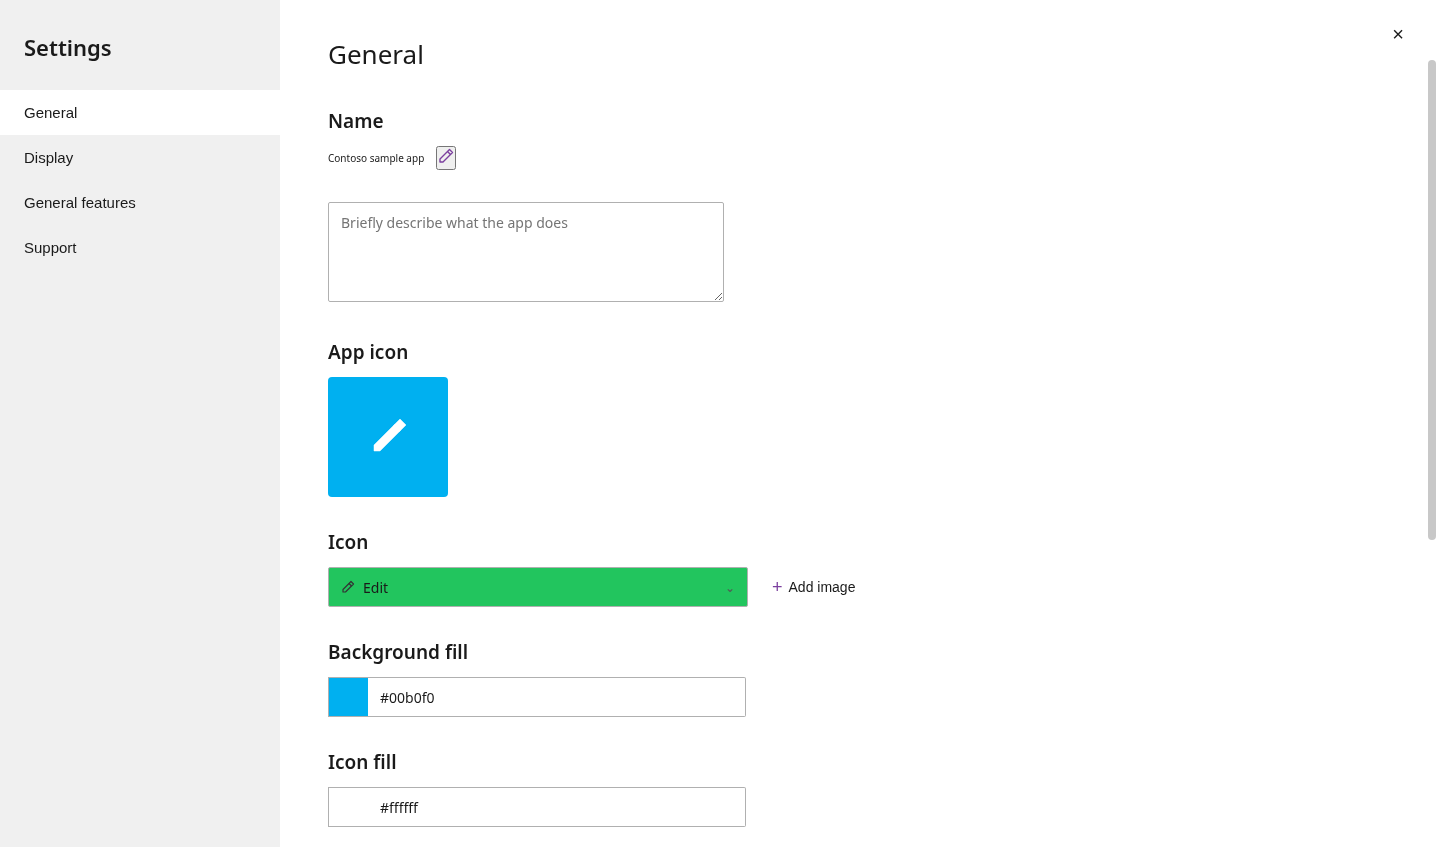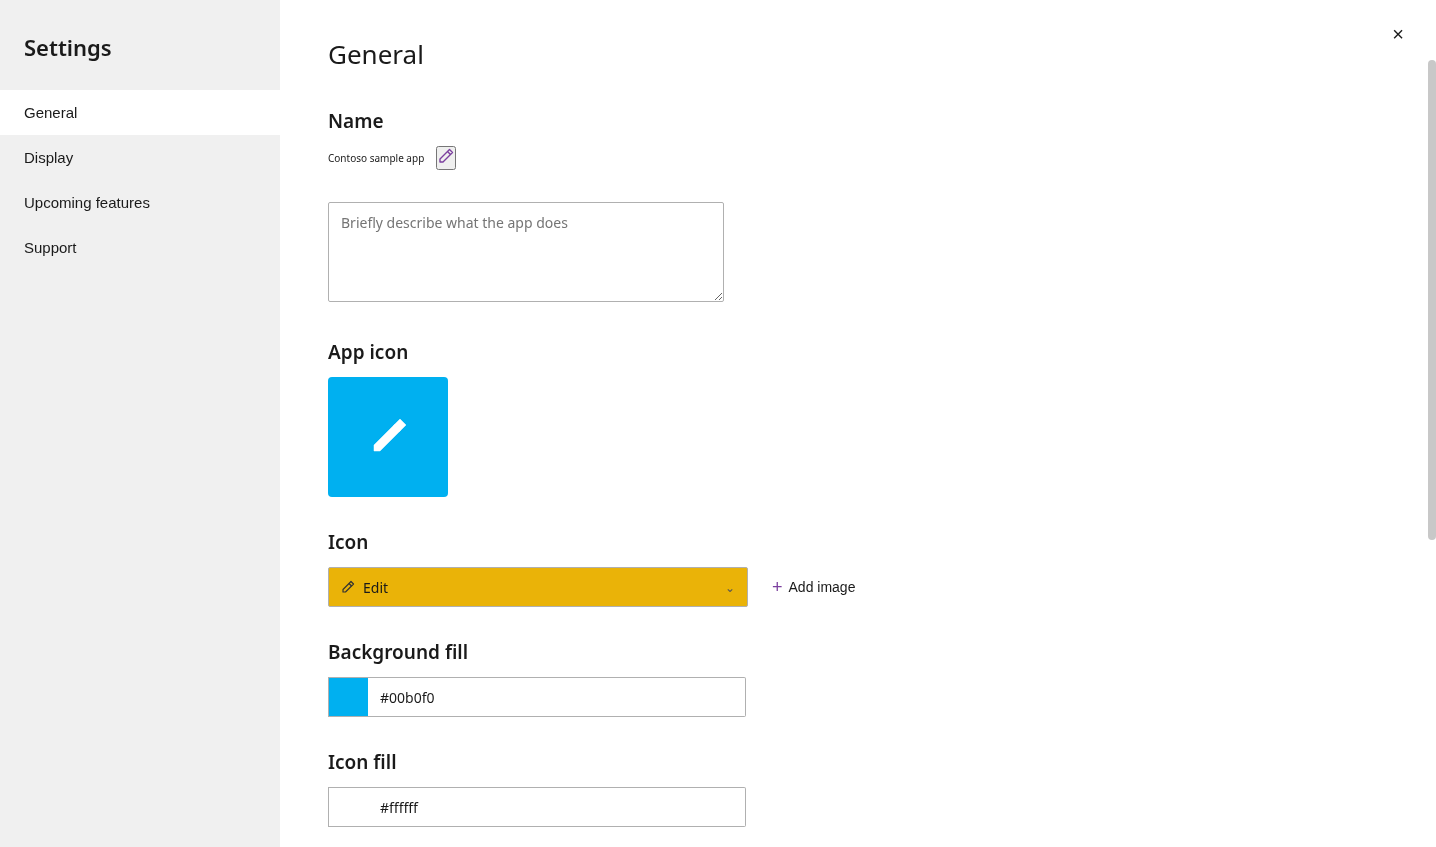--- a/index.html
+++ b/index.html
@@ -171,21 +171,21 @@
       display: flex;
       align-items: center;
       gap: 16px;
     }
 
     .icon-select {
       width: 420px;
       height: 40px;
       border: 1.5px solid #b0b0b0;
       border-radius: 2px;
-      background: #eab308;
+      background: #22c55e;
       padding: 0 12px;
       font-size: 14px;
       color: #1a1a1a;
       cursor: pointer;
       display: flex;
       align-items: center;
       justify-content: space-between;
     }
 
     .icon-select-inner {
@@ -272,21 +272,21 @@
 <aside class="sidebar">
   <h1 class="sidebar-title">Settings</h1>
   <nav class="sidebar-nav">
     <button class="sidebar-item active">
       <span>General</span>
     </button>
     <button class="sidebar-item">
       <span>Display</span>
     </button>
     <button class="sidebar-item">
-      <span>Upcoming features</span>
+      <span>General features</span>
     </button>
     <button class="sidebar-item">
       <span>Support</span>
     </button>
   </nav>
 </aside>
 
 <main class="main-content">
   <button class="close-button">×</button>
 

